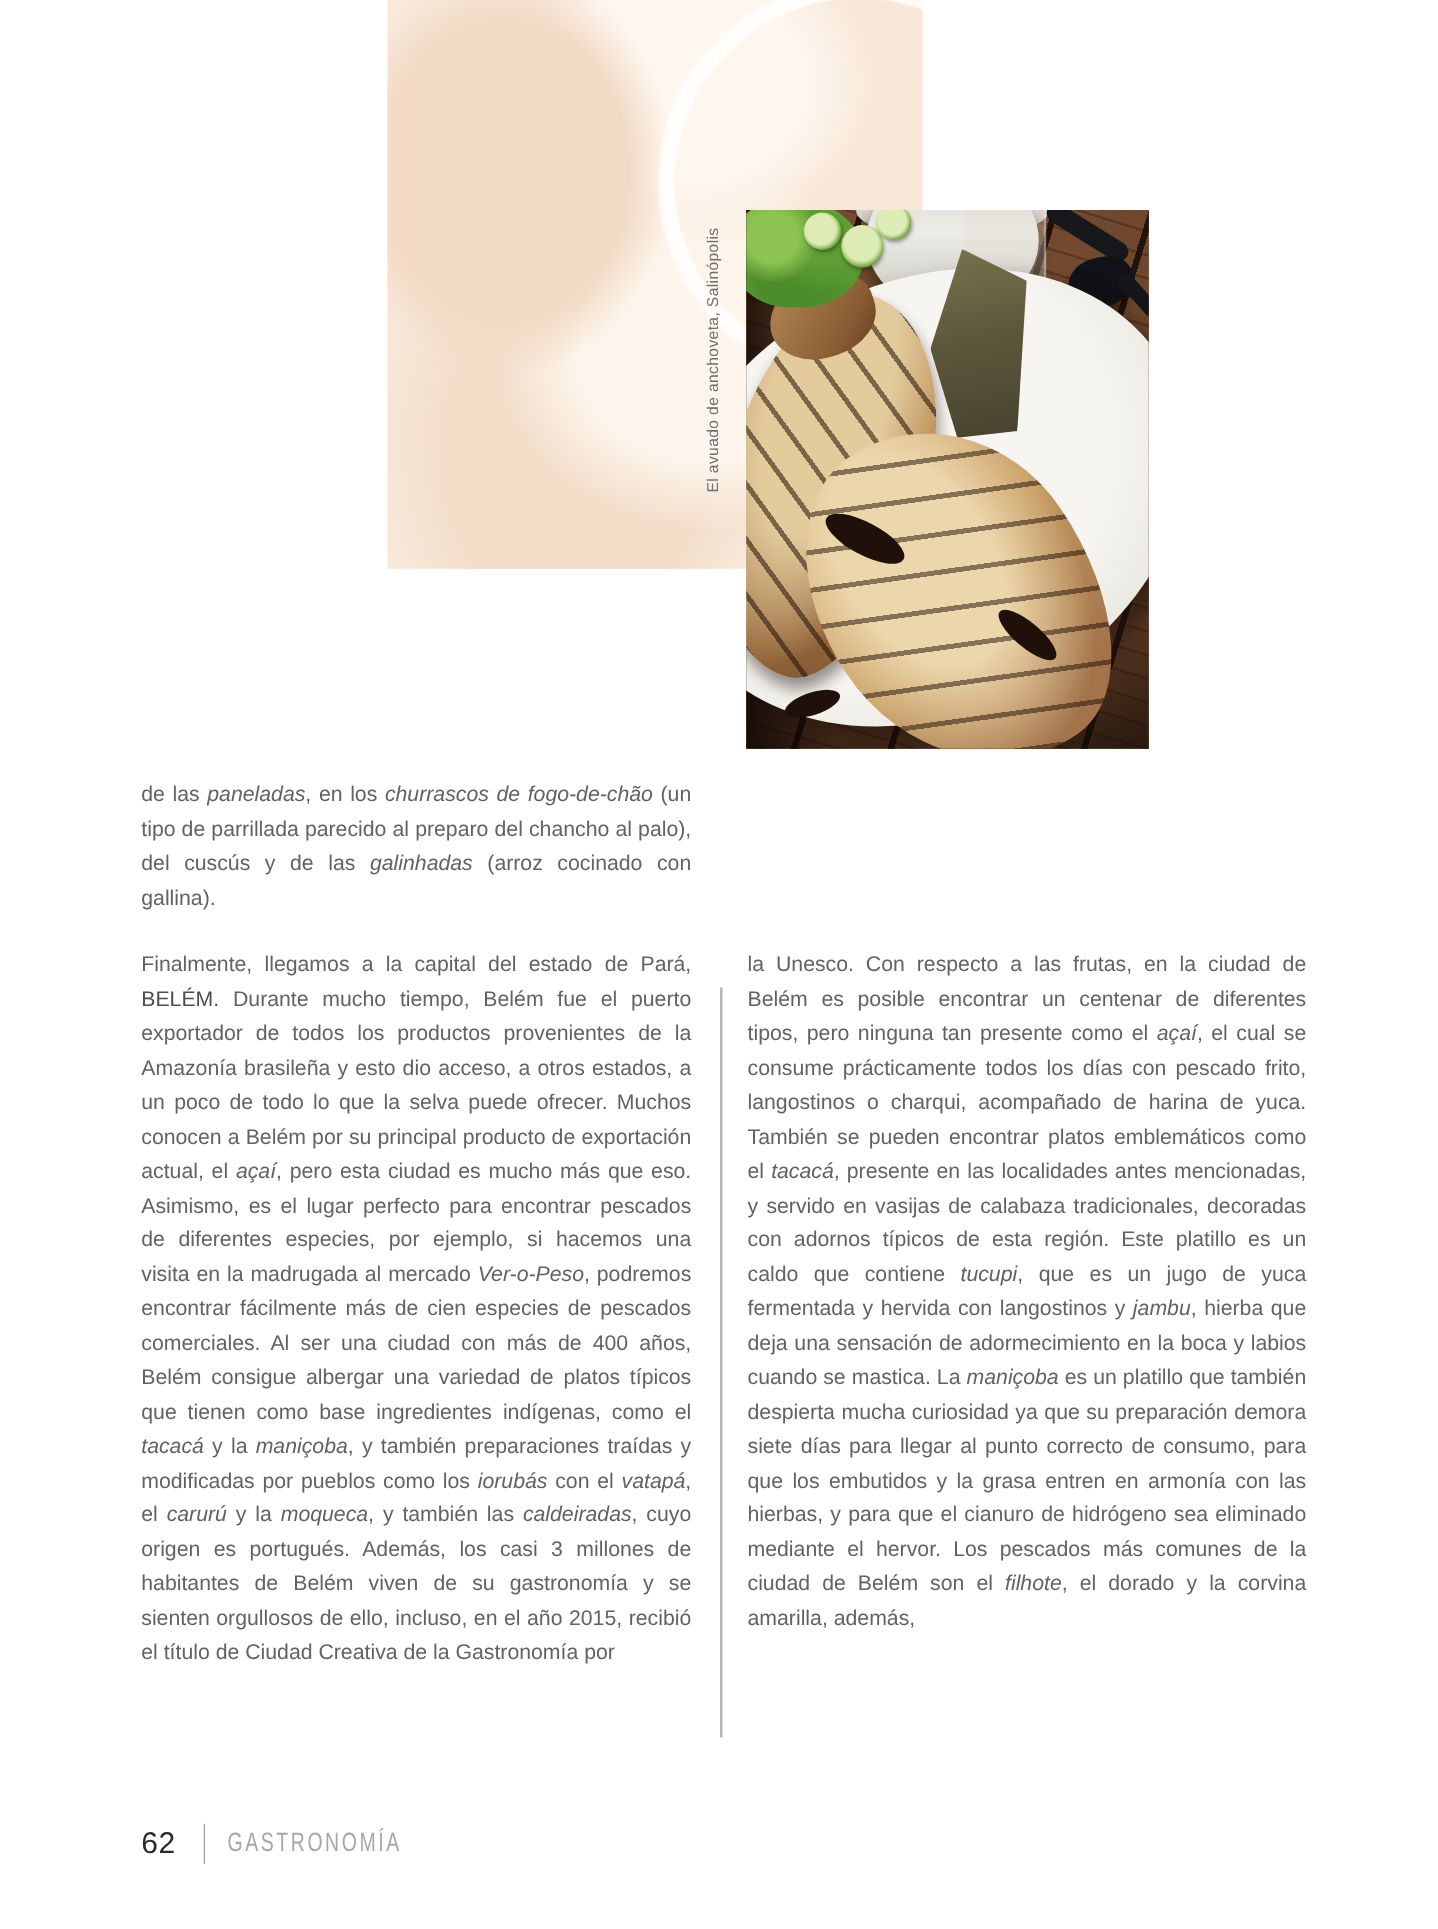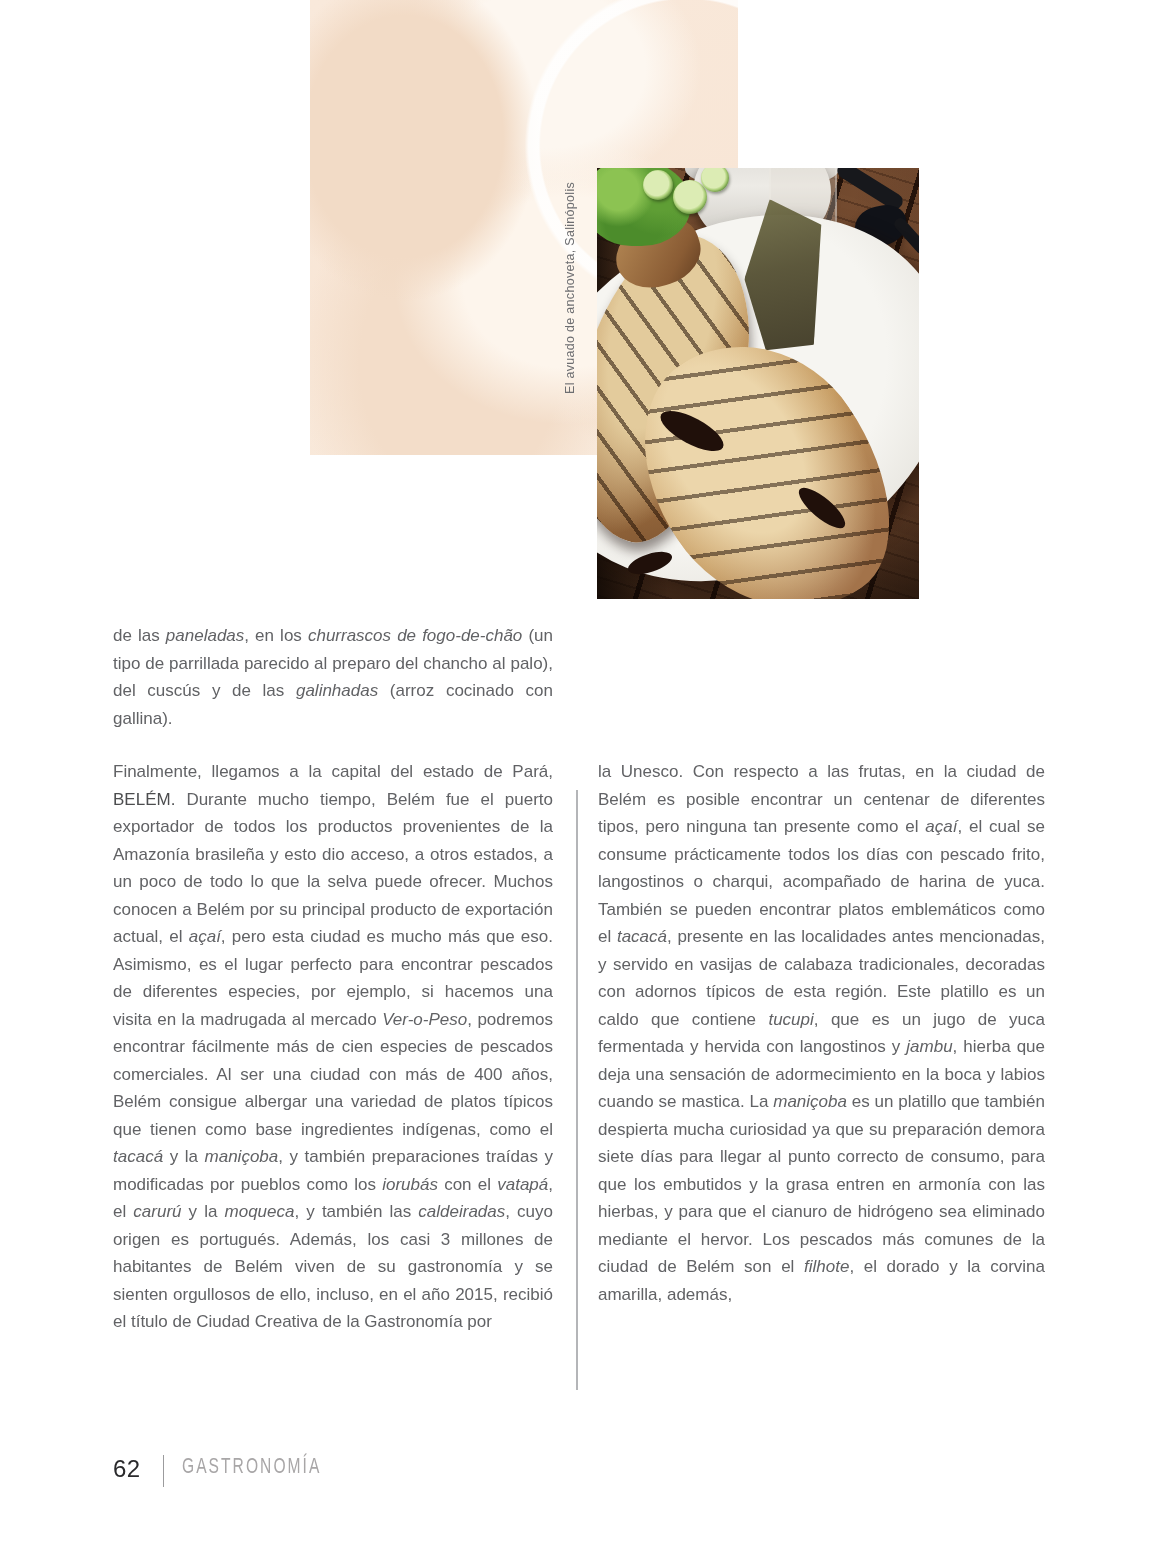--- a/index.html
+++ b/index.html
@@ -130,21 +130,21 @@
   .col-left{left:113px;top:622px;width:440px;}
   .col-right{left:598px;top:742px;width:447px;margin-top:16px;}
   .col p{margin:0;}
   .col p + p{margin-top:26px;}
   .s-i{font-style:italic;}
   .s-b{font-weight:400;color:#4c4d4f;}
   .col-divider{
     position:absolute;left:576px;top:790px;width:1.5px;height:600px;background:#b4b5b8;
   }
   
-  .footer{position:absolute;left:113px;top:1455px;height:40px;display:flex;align-items:flex-start;}
+  .footer{position:absolute;left:113px;top:1455px;height:40px;display:flex;align-items:center;}
   .page-num{font-size:24px;color:#2a2a2c;letter-spacing:.5px;}
   .footer-bar{width:1.5px;height:32px;background:#9b9b9d;margin:0 18px 0 22px;}
   .section-name{
     font-size:19px;color:#a8a6a7;letter-spacing:2.5px;
     transform:scaleX(0.82) scaleY(1.12);transform-origin:left center;
     font-family:"Liberation Sans",sans-serif;
   }
 </style>
 </head>
 <body>

